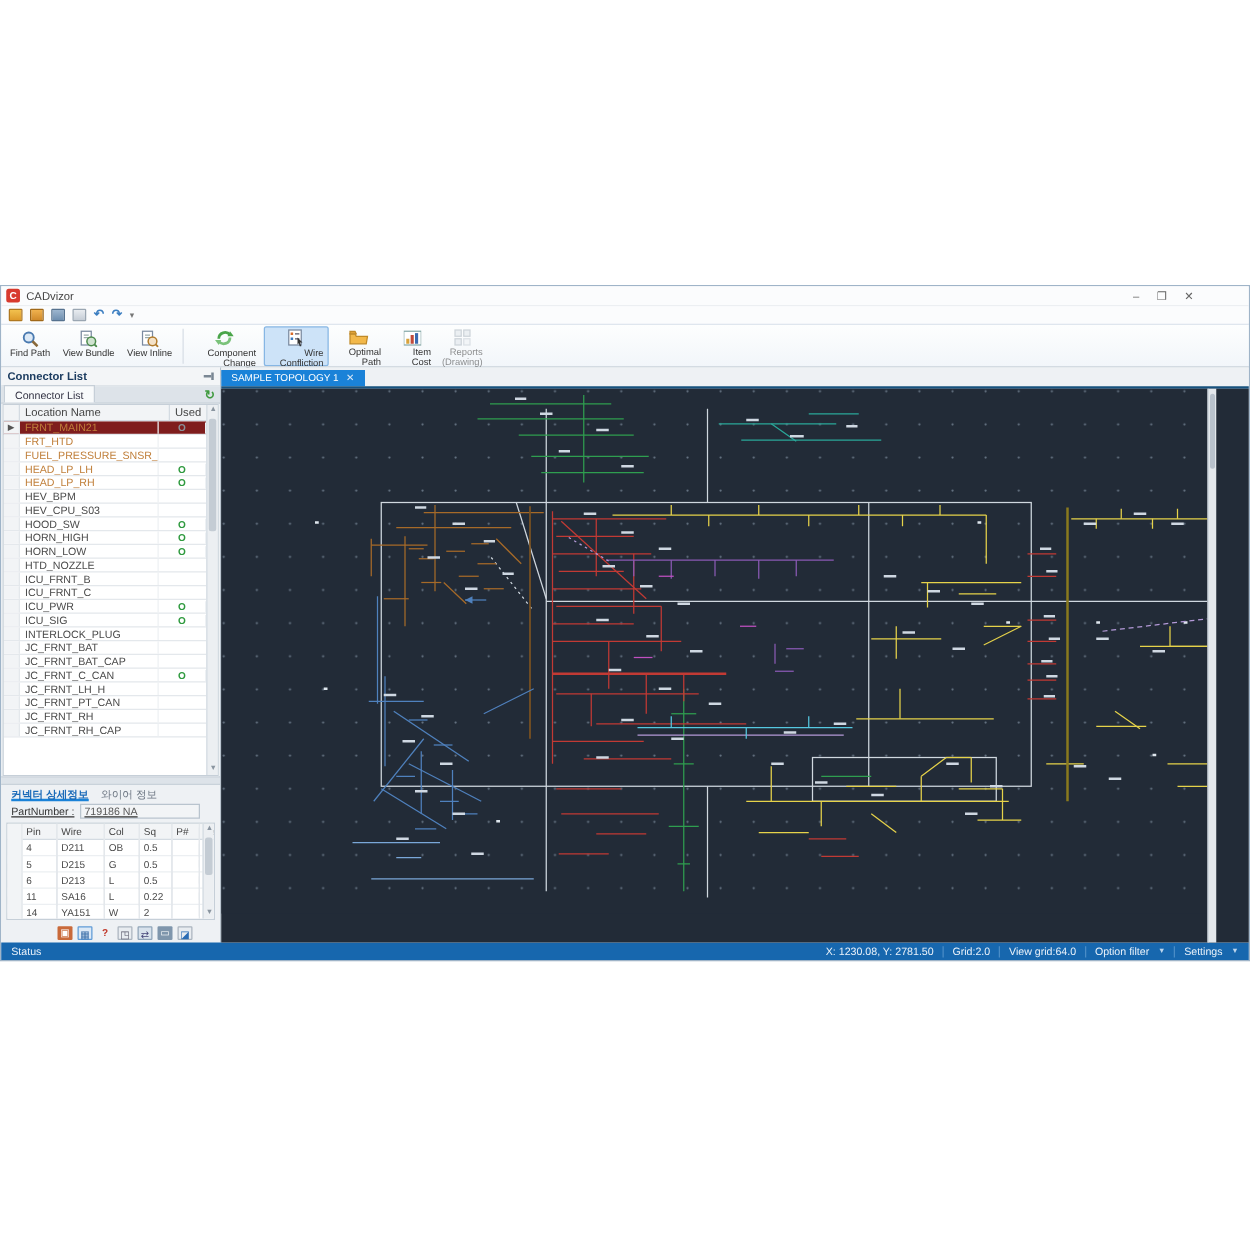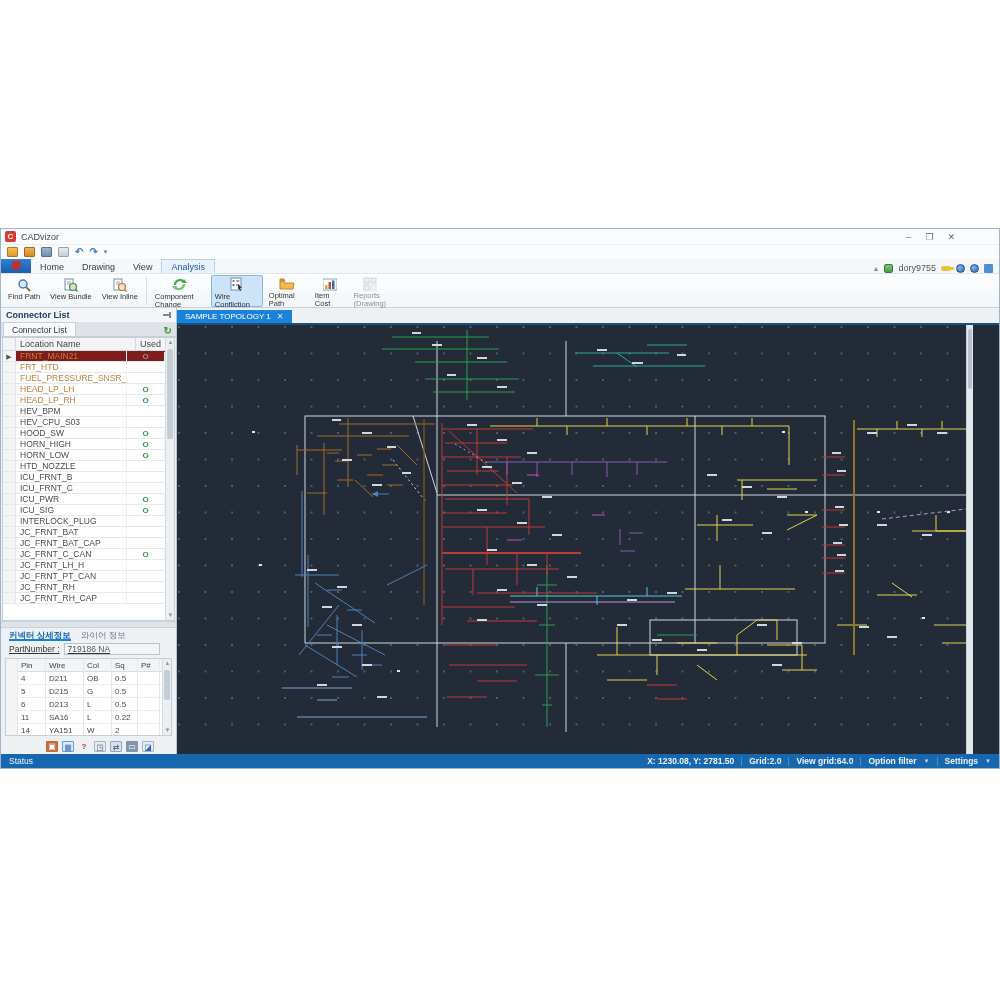--- a/index.html
+++ b/index.html
@@ -33,21 +33,21 @@
   .tabrow-right { margin-left:auto; display:flex; align-items:center; gap:5px; padding-right:6px; color:#555; }
   .tiny-tri { color:#888; font-size:7px; }
   .user-ava { width:9px; height:9px; background:linear-gradient(#7ec47e,#4c9a4c); border-radius:2px; border:1px solid #3c7a3c; }
   .key-ico { width:10px; height:5px; background:#e8c238; border-radius:3px; position:relative; }
   .key-ico:after { content:""; position:absolute; right:-3px; top:1px; width:4px; height:3px; background:#e8c238; }
   .globe-ico { width:9px; height:9px; border-radius:50%; background:radial-gradient(circle at 35% 35%, #7fb6e8, #2a6cb4); border:1px solid #1d528c; }
   .help-sq { width:9px; height:9px; background:#4f8fd0; border-radius:1px; }
 
   
   .ribbon { height:34px; background:linear-gradient(#fdfefe,#f2f6fa); display:flex; align-items:stretch; padding:1px 2px 0; border-top:1px solid #dfe6ee; }
-  .rbtn { display:flex; flex-direction:column; align-items:center; justify-content:flex-start; padding:1px 3px; margin:0 1px; border:1px solid transparent; border-radius:2px; text-align:left; font-size:7.5px; line-height:8px; color:#333; cursor:pointer; }
+  .rbtn { display:flex; flex-direction:column; align-items:center; justify-content:flex-start; padding:1px 3px; margin:0 1px; border:1px solid transparent; border-radius:2px; text-align:right; font-size:7.5px; line-height:8px; color:#333; cursor:pointer; }
   .rbtn .ric { width:16px; height:15px; margin-bottom:1px; display:flex; align-items:center; justify-content:center; }
   .rbtn.hl { background:#cde3f8; border-color:#86b6e4; }
   .rsep { width:1px; background:#d7dee6; margin:2px 3px; }
   .grouprow { height:12px; background:#e7ecf1; border-top:1px solid #dbe2e9; display:flex; font-size:7.5px; color:#6b7886; align-items:center; }
   .grp { display:flex; align-items:center; justify-content:center; position:relative; }
   .grp .launcher { position:absolute; right:3px; bottom:1px; font-size:6px; color:#8a98a6; }
   .grp1 { width:122px; border-right:1px solid #d4dbe2; }
   .grp2 { width:228px; border-right:1px solid #d4dbe2; }
 
   
@@ -109,21 +109,21 @@
   .doc-tab { height:13px; background:#1a82d8; color:#fff; font-size:8px; display:flex; align-items:center; gap:6px; padding:0 8px; }
   .doc-tab .x { font-size:8px; color:#dce9f6; }
   .doc-underline { height:2px; background:#17527e; }
   .draw { flex:1; position:relative; background:#222b37; display:flex; min-height:0; }
   .draw svg { display:block; }
   .canvas-scroll { width:7px; background:#e4e8ec; border-left:1px solid #c9d2da; position:relative; }
   .canvas-scroll .thumb { position:absolute; top:4px; left:1px; width:4px; height:60px; background:#b9c2cc; border-radius:2px; }
 
   
   .statusbar { height:14px; background:#1767ae; color:#eaf2fa; display:flex; align-items:center; font-size:8.5px; padding:0 8px; }
-  .sb-right { margin-left:auto; display:flex; align-items:center; gap:7px;font-weight:bold; }
+  .sb-right { margin-left:auto; display:flex; align-items:center; gap:7px; }
   .sb-sep { width:1px; height:9px; background:#4a8cc6; }
   .sb-caret { font-size:6px; color:#bcd6ee; }
 </style>
 </head>
 <body>
 <div class="stage">
 
 <div class="app">
 
   <div class="titlebar">
@@ -139,38 +139,20 @@
   <div class="qat">
     <div class="qicon qi-folder"></div>
     <div class="qicon qi-image"></div>
     <div class="qicon qi-save"></div>
     <div class="qicon qi-copy"></div>
     <div class="qi-arrow">↶</div>
     <div class="qi-arrow">↷</div>
     <div class="qi-caret">▾</div>
   </div>
 
-  <div class="tabrow">
-    <div class="appbtn">
-          <div class="shield"></div>
-        </div>
-    <div class="rtab">Home</div>
-    <div class="rtab">Drawing</div>
-    <div class="rtab">View</div>
-    <div class="rtab active">Analysis</div>
-    <div class="tabrow-right">
-      <span class="tiny-tri">▲</span>
-      <span class="user-ava"></span>
-      <span>dory9755</span>
-      <span class="key-ico"></span>
-      <span class="globe-ico"></span>
-      <span class="globe-ico"></span>
-      <span class="help-sq"></span>
-    </div>
-  </div>
 
   <div class="ribbon">
     <div class="rbtn">
       <div class="ric">
         <svg width="14" height="14">
               <circle cx="6" cy="6" r="4" fill="#dce9f6" stroke="#4a7ab0" stroke-width="1.5"></circle>
               <line x1="9" y1="9" x2="13" y2="13" stroke="#8a6a3a" stroke-width="2"></line>
             </svg>
       </div>
       <span>Find Path</span>

